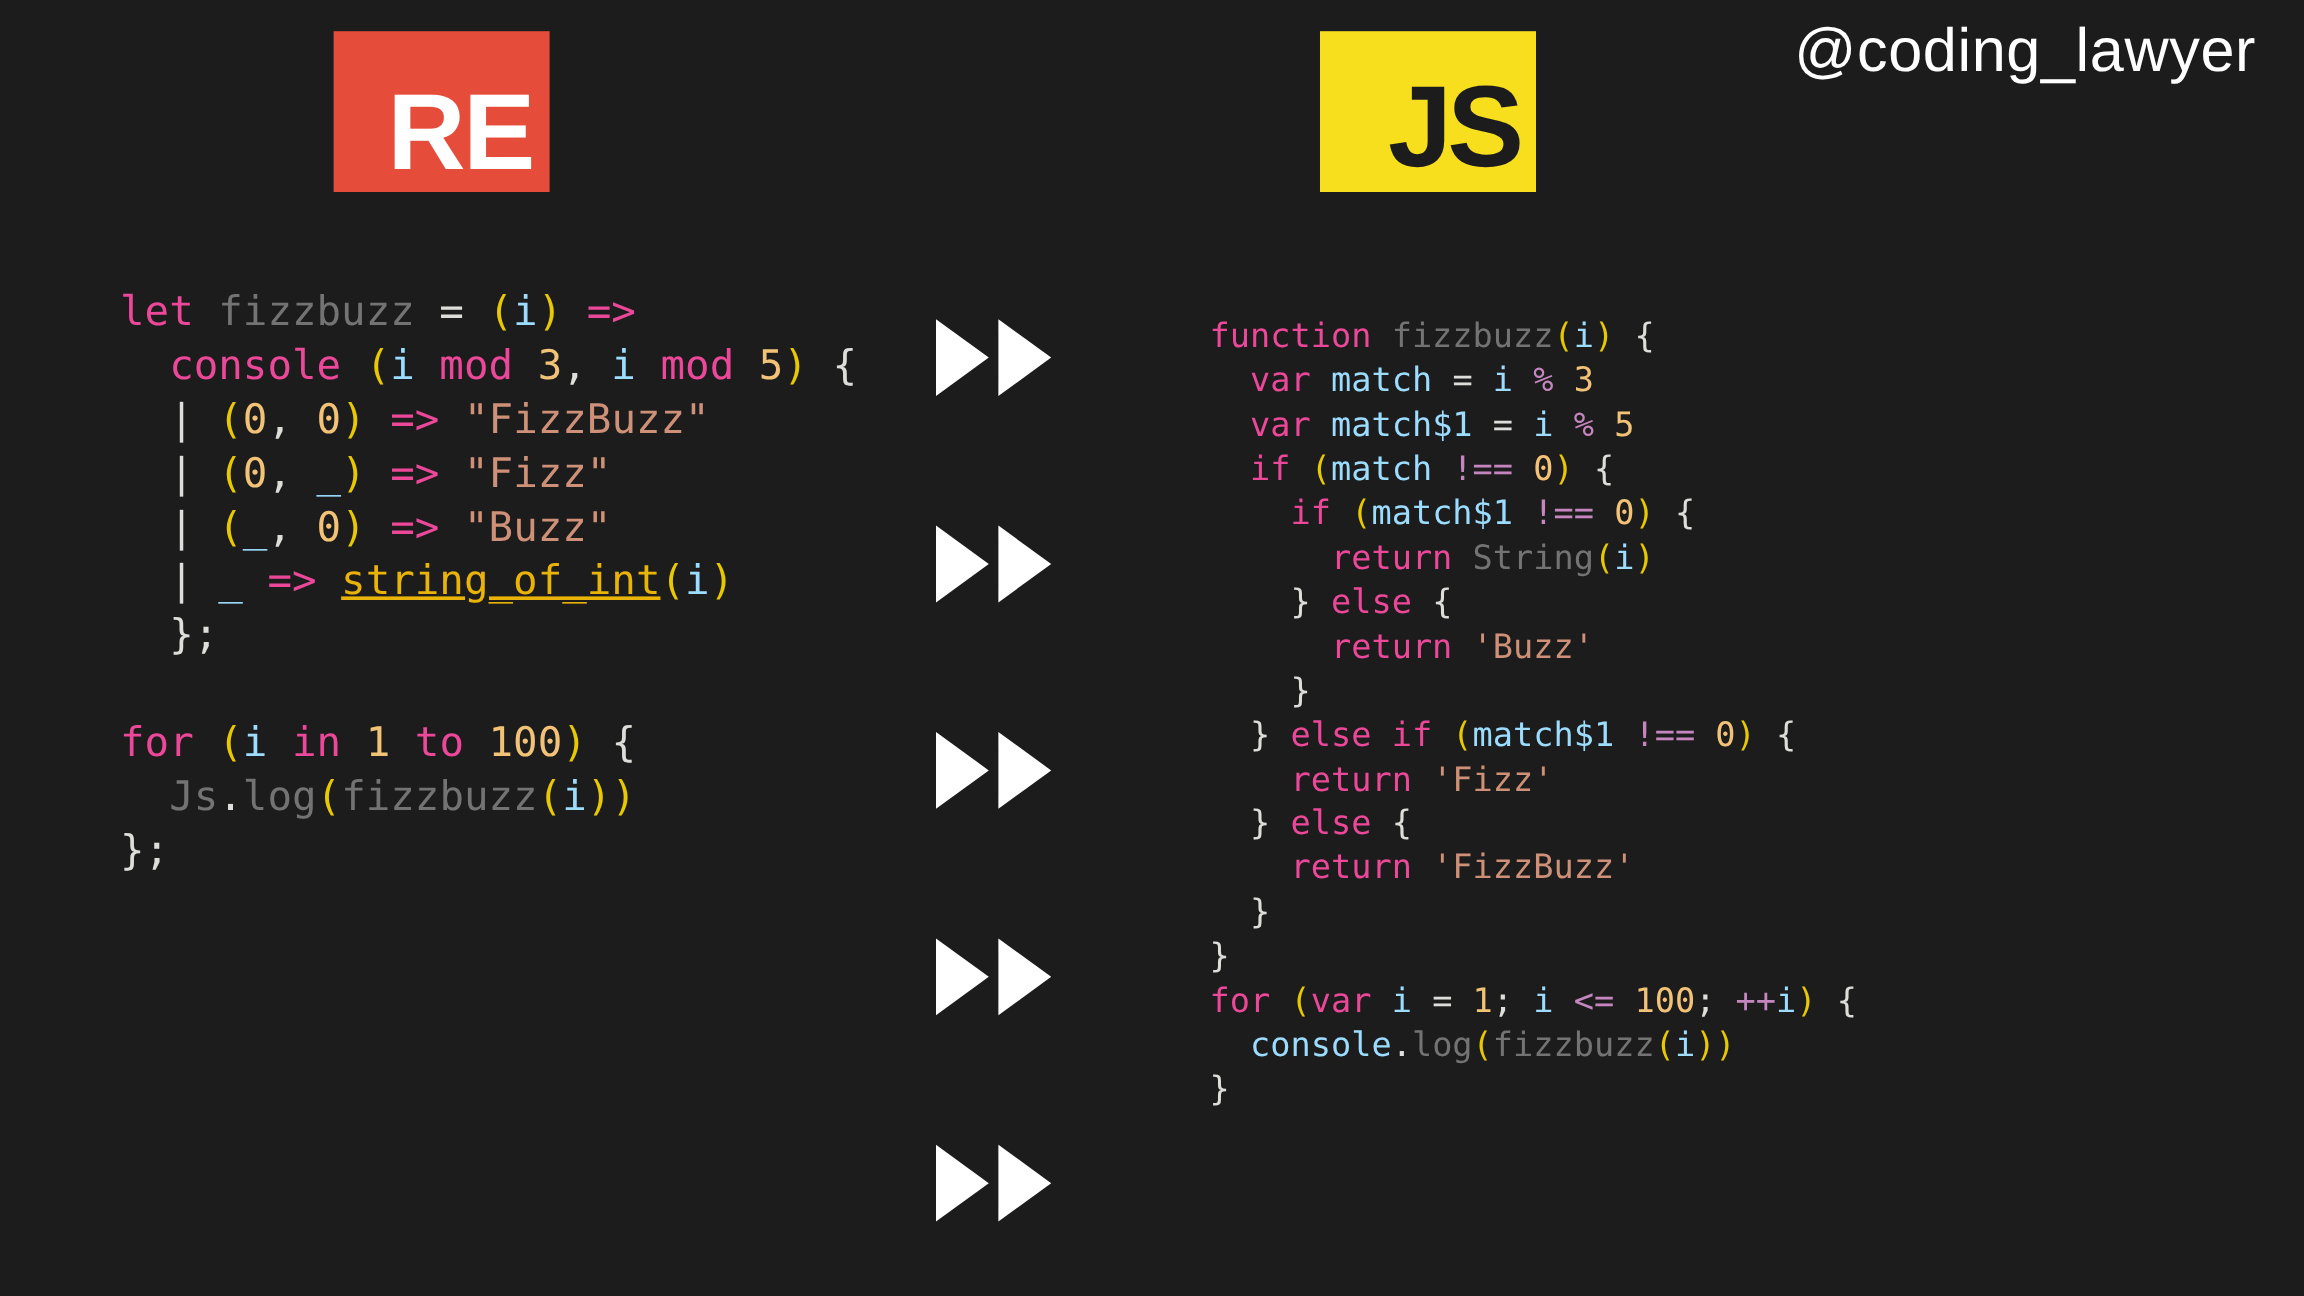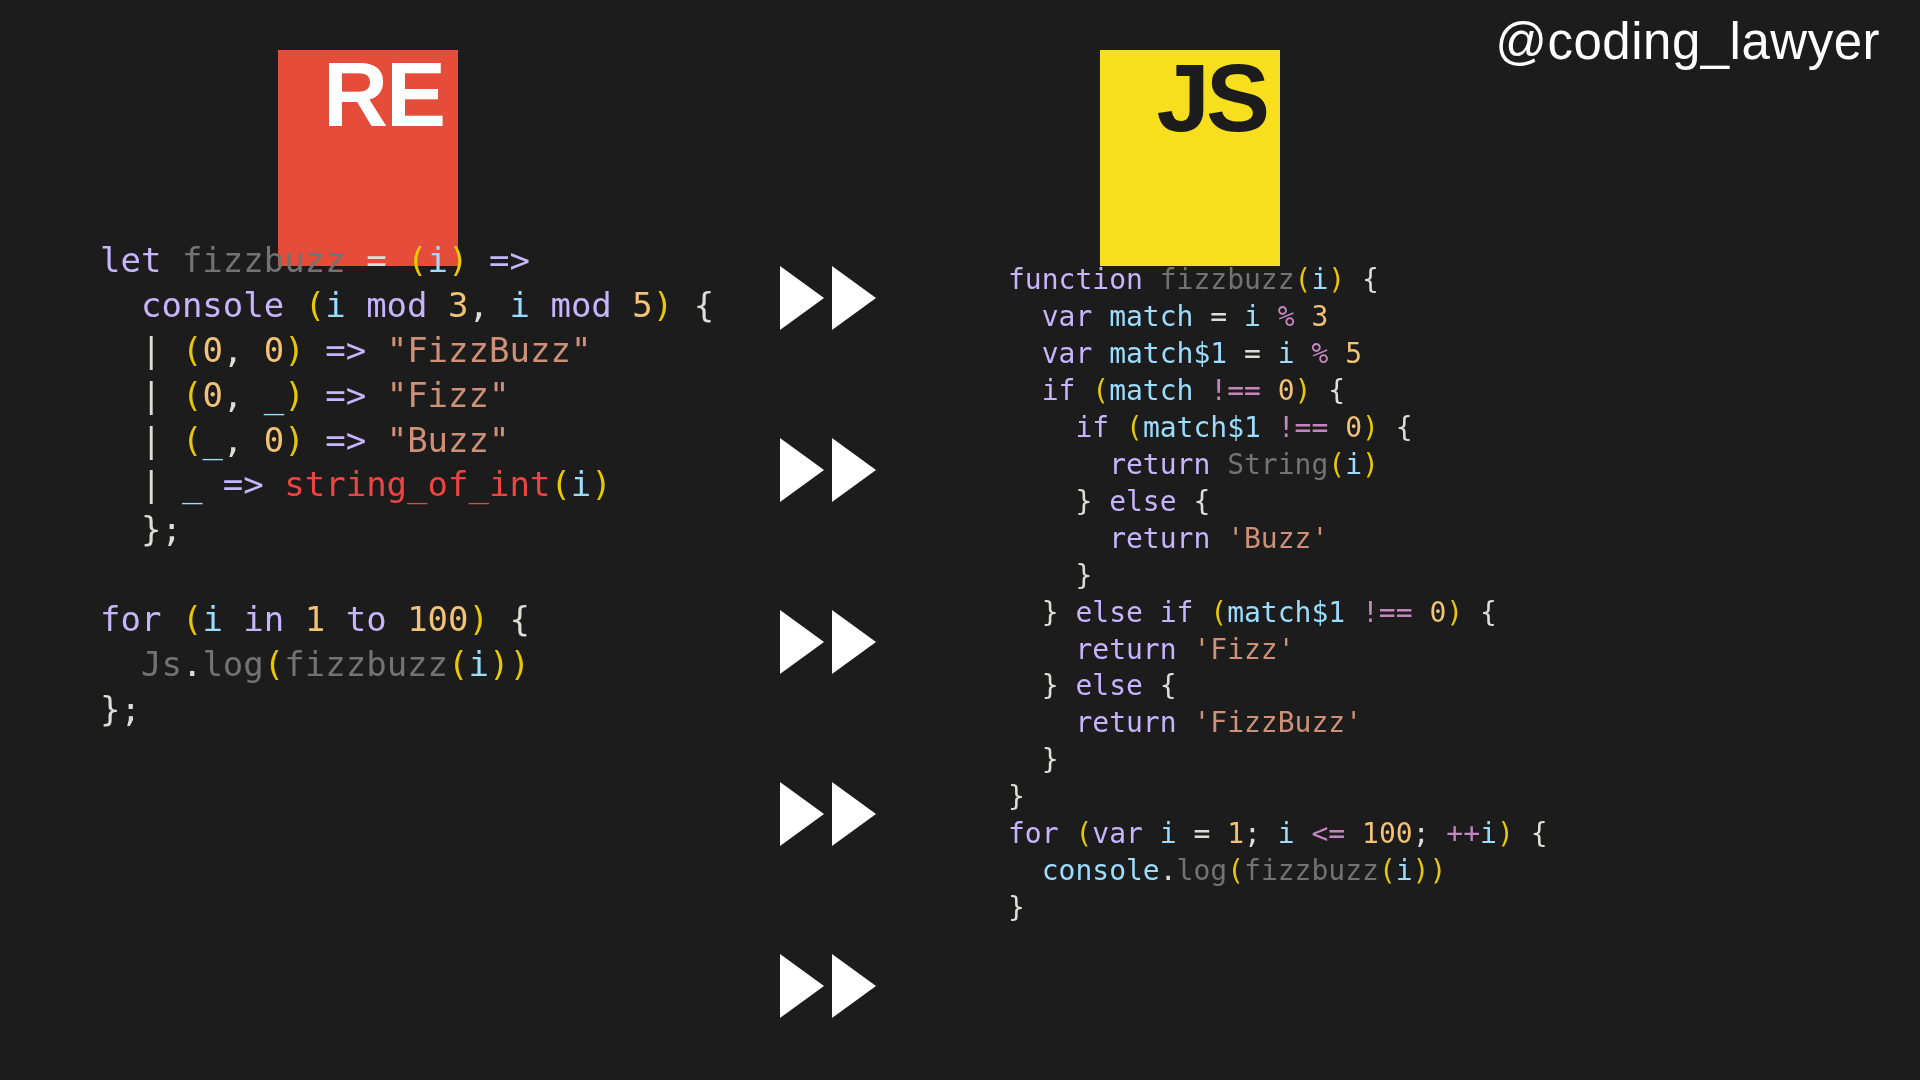--- a/index.html
+++ b/index.html
@@ -18,25 +18,25 @@
     right: 40px;
     font-family: -apple-system, "Helvetica Neue", Arial, sans-serif;
     font-size: 51px;
     font-weight: 400;
     color: #ffffff;
     letter-spacing: 0.5px;
   }
   .logo {
     position: absolute;
     width: 180px;
-    height: 216px;
+    height: 134px;
     display: flex;
+    align-items: flex-end;
     justify-content: flex-end;
     box-sizing: border-box;
-    margin-top: 24px;
   }
   .logo-re {
     top: 26px;
     left: 278px;
     background: #e54d3a;
     color: #ffffff;
     font-family: -apple-system, "Helvetica Neue", Arial, sans-serif;
     font-weight: 800;
     font-size: 90px;
     padding: 0 14px 4px 0;
@@ -85,24 +85,24 @@
     gap: 8px;
   }
   .tri {
     width: 0;
     height: 0;
     border-top: 32px solid transparent;
     border-bottom: 32px solid transparent;
     border-left: 44px solid #ffffff;
   }
   
-  .kw    { color: #c4b5fd; }  
+  .kw    { color: #ec4899; }  
   .fn    { color: #737373; }  
   .var   { color: #9cdcfe; }  
-  .pl    { color: #ef4444; }  
+  .pl    { color: #eab308; text-decoration: underline; }  
   .op    { color: #c586c0; }  
   .num   { color: #f2c277; }  
   .str   { color: #ce9178; }  
   .par   { color: #e8c800; }  
   .punc  { color: #ddddda; }
   .eq    { color: #ddddda; }
 </style>
 </head>
 <body>
 

